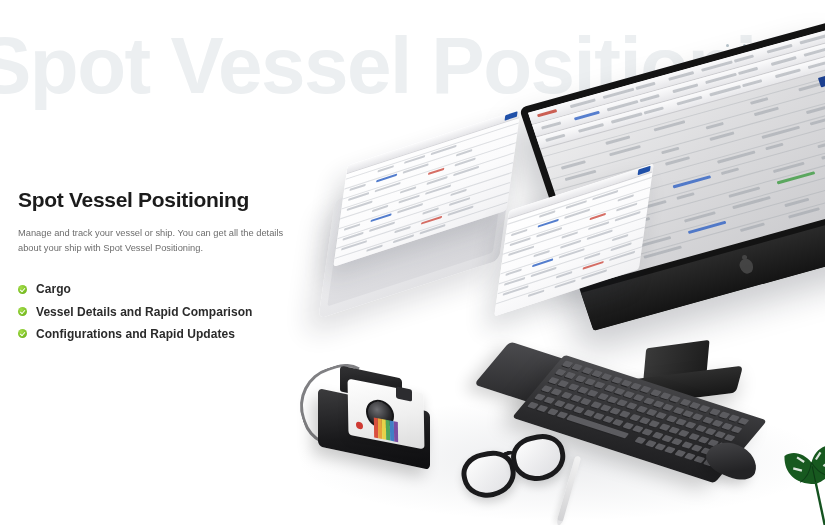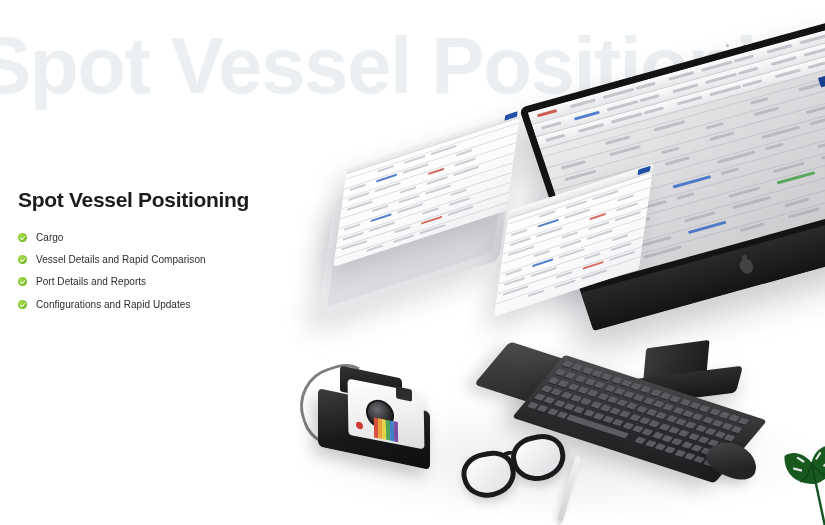--- a/index.html
+++ b/index.html
@@ -94,24 +94,25 @@
     position: absolute;
     left: 2.6px;
     top: 1.9px;
     width: 2.2px;
     height: 4.2px;
     border: solid #ffffff;
     border-width: 0 1.3px 1.3px 0;
     transform: rotate(42deg);
   }
   .feature-label {
-    font-size: 10px;
+    font-size: 12px;
     color: #2b2b2b;
     letter-spacing: 0.05px;
     white-space: nowrap;
+    font-weight: bold;
   }
 
   
   .stage {
     position: absolute;
     left: 0;
     top: 0;
     width: 825px;
     height: 525px;
     z-index: 3;
@@ -907,33 +908,30 @@
           <path d="M20 18 L26 24 M44 18 L38 24 M14 28 L22 32 M52 28 L44 32" stroke="#ffffff" stroke-width="2.2" opacity="0.85" fill="none"></path>
           <path d="M33 30 L33 46" stroke="#0d3a15" stroke-width="1.1" fill="none"></path>
         </g>
       </svg>
     </div>
 
   </div>
 
   <div class="content">
     <h1 class="page-title">Spot Vessel Positioning</h1>
+    <p class="page-desc">Manage and track your vessel or ship. You can get all the details about your ship with Spot Vessel Positioning.</p>
     <ul class="feature-list" id="feature-list">
         <li class="feature-item">
           <span class="check-icon"></span>
           <span class="feature-label">Cargo</span>
         </li>
         <li class="feature-item">
           <span class="check-icon"></span>
           <span class="feature-label">Vessel Details and Rapid Comparison</span>
         </li>
         <li class="feature-item">
           <span class="check-icon"></span>
-          <span class="feature-label">Port Details and Reports</span>
-        </li>
-        <li class="feature-item">
-          <span class="check-icon"></span>
           <span class="feature-label">Configurations and Rapid Updates</span>
         </li>
       </ul>
   </div>
 
 </div>
 
 </body></html>

